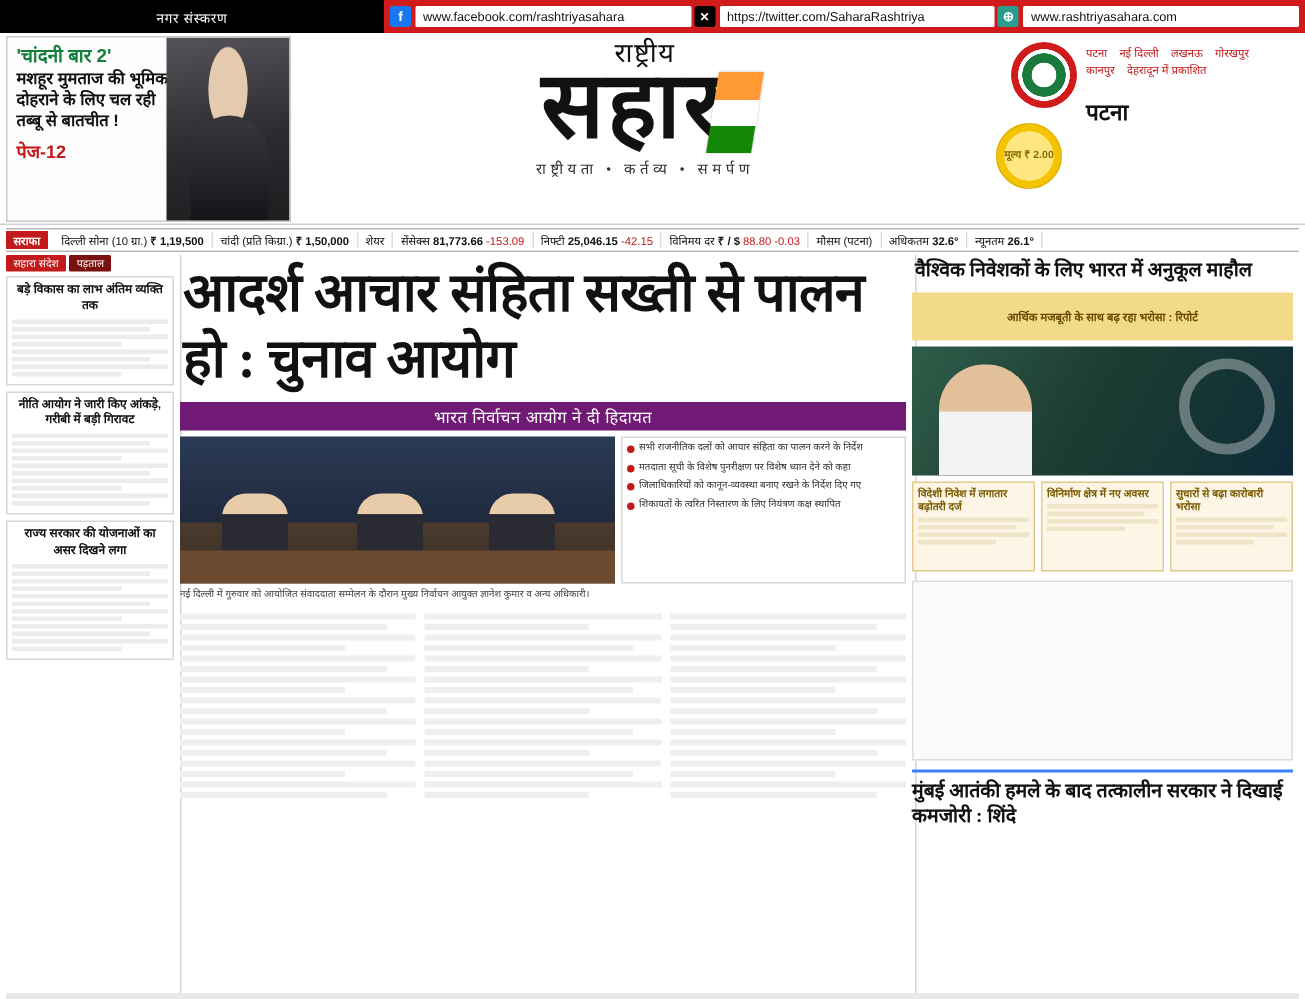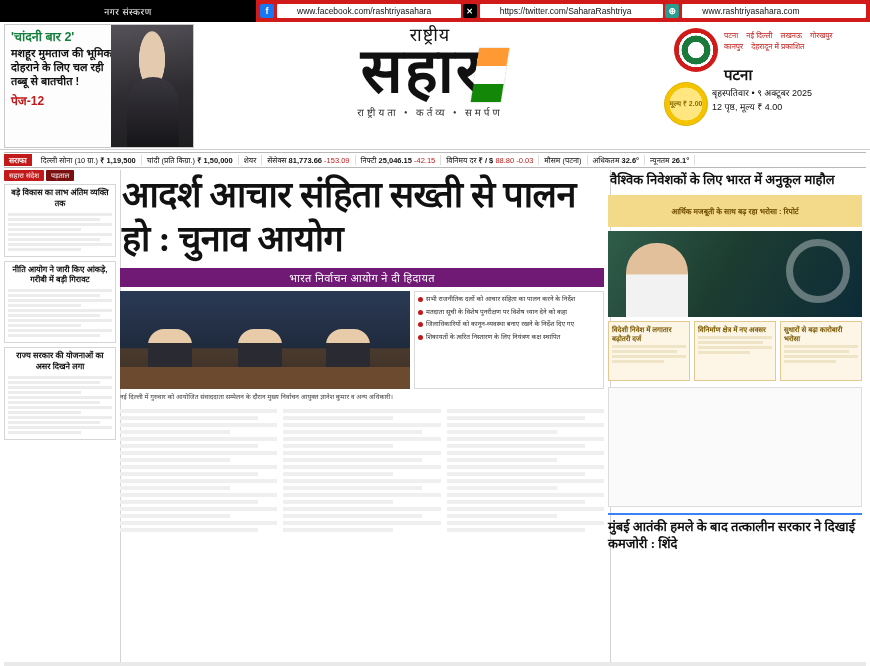--- a/index.html
+++ b/index.html
@@ -39,21 +39,21 @@
   .social .ico {
     width: 14px; height: 14px; border-radius: 2px;
     display: inline-flex; align-items: center; justify-content: center;
     font-size: 9px; font-weight: bold; color: #fff; flex: 0 0 auto;
   }
   .ico.fb { background: #1877f2; }
   .ico.tw { background: #000000; font-size: 8px; }
   .ico.web { background: #2a9d8f; }
   .social .url {
     background: #ffffff; color: #111;
-    font-size: 8.5px; padding: 2px 20px; border-radius: 1px;
+    font-size: 8.5px; padding: 2px 5px; border-radius: 1px;
     white-space: nowrap; overflow: hidden; text-overflow: ellipsis;
     flex: 1 1 auto;
   }
 
   
   .masthead {
     position: absolute; left: 0; top: 22px; width: 870px; height: 128px;
     border-bottom: 1px solid #cfcfcf;
     background: #fff;
   }
@@ -335,24 +335,20 @@
       <div class="sahara-mark"></div>
       <div class="cities">
         <span>पटना</span>
         <span>नई दिल्ली</span>
         <span>लखनऊ</span>
         <span>गोरखपुर</span>
         <span>कानपुर</span>
         <span>देहरादून में प्रकाशित</span>
       </div>
       <div class="patna">पटना</div>
-      <div class="datebar">
-        <div>बृहस्पतिवार  •  ९ अक्टूबर  2025</div>
-        <div>12 पृष्ठ, मूल्य ₹ 4.00</div>
-      </div>
       <div class="price-seal">मूल्य ₹ 2.00</div>
     </div>
   </div>
 
   <div class="ticker">
     <span class="lbl">सराफा</span>
     <span class="cell">
       <span>दिल्ली  सोना (10 ग्रा.)</span>
       <b>₹ 1,19,500</b>
     </span>

